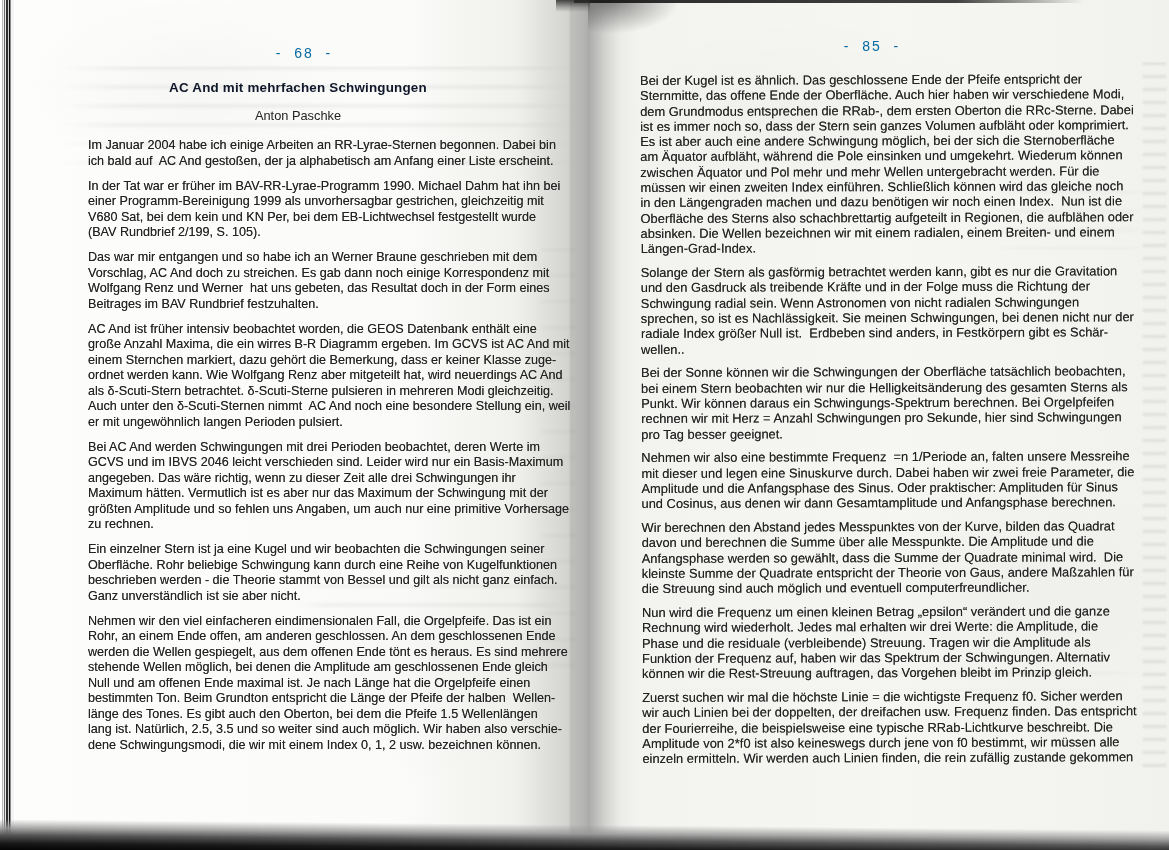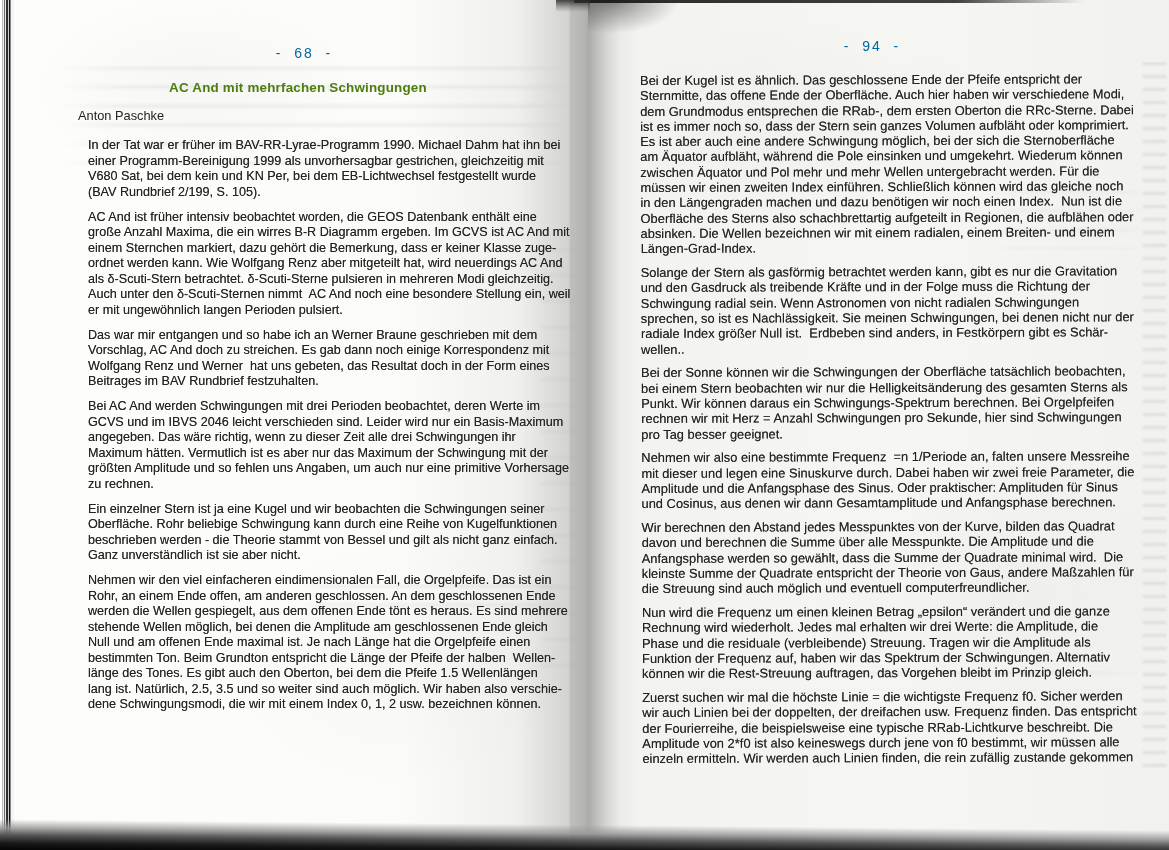--- a/index.html
+++ b/index.html
@@ -74,23 +74,23 @@
   .text-layer{position:absolute;inset:0;color:#232323;}
   .text-layer > div{position:absolute;}
   .pageno{
     font-size:14px;letter-spacing:2px;white-space:pre;color:#0369a1;
     text-align:center;width:200px;
   }
   .pageno-left{left:204px;top:45px;}
   .pageno-right{left:772px;top:38px;}
   .title{
     left:78px;top:80px;width:440px;text-align:center;
-    font-weight:bold;font-size:13.4px;letter-spacing:.2px;color:#4d7c0f;
-  }
-  .author{left:78px;top:108px;width:440px;text-align:left;font-size:12.8px;}
+    font-weight:bold;font-size:13.4px;letter-spacing:.2px;color:#0f172a;
+  }
+  .author{left:78px;top:108px;width:440px;text-align:center;font-size:12.8px;}
   .body{color:#232323;}
   .body p{
     margin:0 0 9.5px 0;white-space:pre;
     font-size:12.6px;line-height:15.5px;
     text-shadow:0 0 .4px rgba(35,35,35,.65);
   }
   .body-left{left:88px;top:138px;}
   .body-right{left:640px;top:73px;transform:rotate(-0.2deg);transform-origin:0 0;}
   .body-right p{font-size:12.9px;line-height:15.3px;margin-bottom:8.5px;}
 </style>
@@ -117,35 +117,37 @@
 
   <div class="text-layer">
 
     <div class="pageno pageno-left">-  68  -</div>
 
     <div class="title">AC And mit mehrfachen Schwingungen</div>
 
     <div class="author">Anton Paschke</div>
 
     <div class="body body-left">
+      <p>Im Januar 2004 habe ich einige Arbeiten an RR-Lyrae-Sternen begonnen. Dabei bin
+ich bald auf  AC And gestoßen, der ja alphabetisch am Anfang einer Liste erscheint.</p>
       <p>In der Tat war er früher im BAV-RR-Lyrae-Programm 1990. Michael Dahm hat ihn bei
 einer Programm-Bereinigung 1999 als unvorhersagbar gestrichen, gleichzeitig mit
 V680 Sat, bei dem kein und KN Per, bei dem EB-Lichtwechsel festgestellt wurde
 (BAV Rundbrief 2/199, S. 105).</p>
+      <p>Das war mir entgangen und so habe ich an Werner Braune geschrieben mit dem
+Vorschlag, AC And doch zu streichen. Es gab dann noch einige Korrespondenz mit
+Wolfgang Renz und Werner  hat uns gebeten, das Resultat doch in der Form eines
+Beitrages im BAV Rundbrief festzuhalten.</p>
       <p>AC And ist früher intensiv beobachtet worden, die GEOS Datenbank enthält eine
 große Anzahl Maxima, die ein wirres B-R Diagramm ergeben. Im GCVS ist AC And mit
 einem Sternchen markiert, dazu gehört die Bemerkung, dass er keiner Klasse zuge-
 ordnet werden kann. Wie Wolfgang Renz aber mitgeteilt hat, wird neuerdings AC And
 als δ-Scuti-Stern betrachtet. δ-Scuti-Sterne pulsieren in mehreren Modi gleichzeitig.
 Auch unter den δ-Scuti-Sternen nimmt  AC And noch eine besondere Stellung ein, weil
 er mit ungewöhnlich langen Perioden pulsiert.</p>
-      <p>Das war mir entgangen und so habe ich an Werner Braune geschrieben mit dem
-Vorschlag, AC And doch zu streichen. Es gab dann noch einige Korrespondenz mit
-Wolfgang Renz und Werner  hat uns gebeten, das Resultat doch in der Form eines
-Beitrages im BAV Rundbrief festzuhalten.</p>
       <p>Bei AC And werden Schwingungen mit drei Perioden beobachtet, deren Werte im
 GCVS und im IBVS 2046 leicht verschieden sind. Leider wird nur ein Basis-Maximum
 angegeben. Das wäre richtig, wenn zu dieser Zeit alle drei Schwingungen ihr
 Maximum hätten. Vermutlich ist es aber nur das Maximum der Schwingung mit der
 größten Amplitude und so fehlen uns Angaben, um auch nur eine primitive Vorhersage
 zu rechnen.</p>
       <p>Ein einzelner Stern ist ja eine Kugel und wir beobachten die Schwingungen seiner
 Oberfläche. Rohr beliebige Schwingung kann durch eine Reihe von Kugelfunktionen
 beschrieben werden - die Theorie stammt von Bessel und gilt als nicht ganz einfach.
 Ganz unverständlich ist sie aber nicht.</p>
@@ -153,21 +155,21 @@
 Rohr, an einem Ende offen, am anderen geschlossen. An dem geschlossenen Ende
 werden die Wellen gespiegelt, aus dem offenen Ende tönt es heraus. Es sind mehrere
 stehende Wellen möglich, bei denen die Amplitude am geschlossenen Ende gleich
 Null und am offenen Ende maximal ist. Je nach Länge hat die Orgelpfeife einen
 bestimmten Ton. Beim Grundton entspricht die Länge der Pfeife der halben  Wellen-
 länge des Tones. Es gibt auch den Oberton, bei dem die Pfeife 1.5 Wellenlängen
 lang ist. Natürlich, 2.5, 3.5 und so weiter sind auch möglich. Wir haben also verschie-
 dene Schwingungsmodi, die wir mit einem Index 0, 1, 2 usw. bezeichnen können.</p>
     </div>
 
-    <div class="pageno pageno-right">-  94  -</div>
+    <div class="pageno pageno-right">-  85  -</div>
 
     <div class="body body-right">
       <p>Bei der Kugel ist es ähnlich. Das geschlossene Ende der Pfeife entspricht der
 Sternmitte, das offene Ende der Oberfläche. Auch hier haben wir verschiedene Modi,
 dem Grundmodus entsprechen die RRab-, dem ersten Oberton die RRc-Sterne. Dabei
 ist es immer noch so, dass der Stern sein ganzes Volumen aufbläht oder komprimiert.
 Es ist aber auch eine andere Schwingung möglich, bei der sich die Sternoberfläche
 am Äquator aufbläht, während die Pole einsinken und umgekehrt. Wiederum können
 zwischen Äquator und Pol mehr und mehr Wellen untergebracht werden. Für die
 müssen wir einen zweiten Index einführen. Schließlich können wird das gleiche noch

